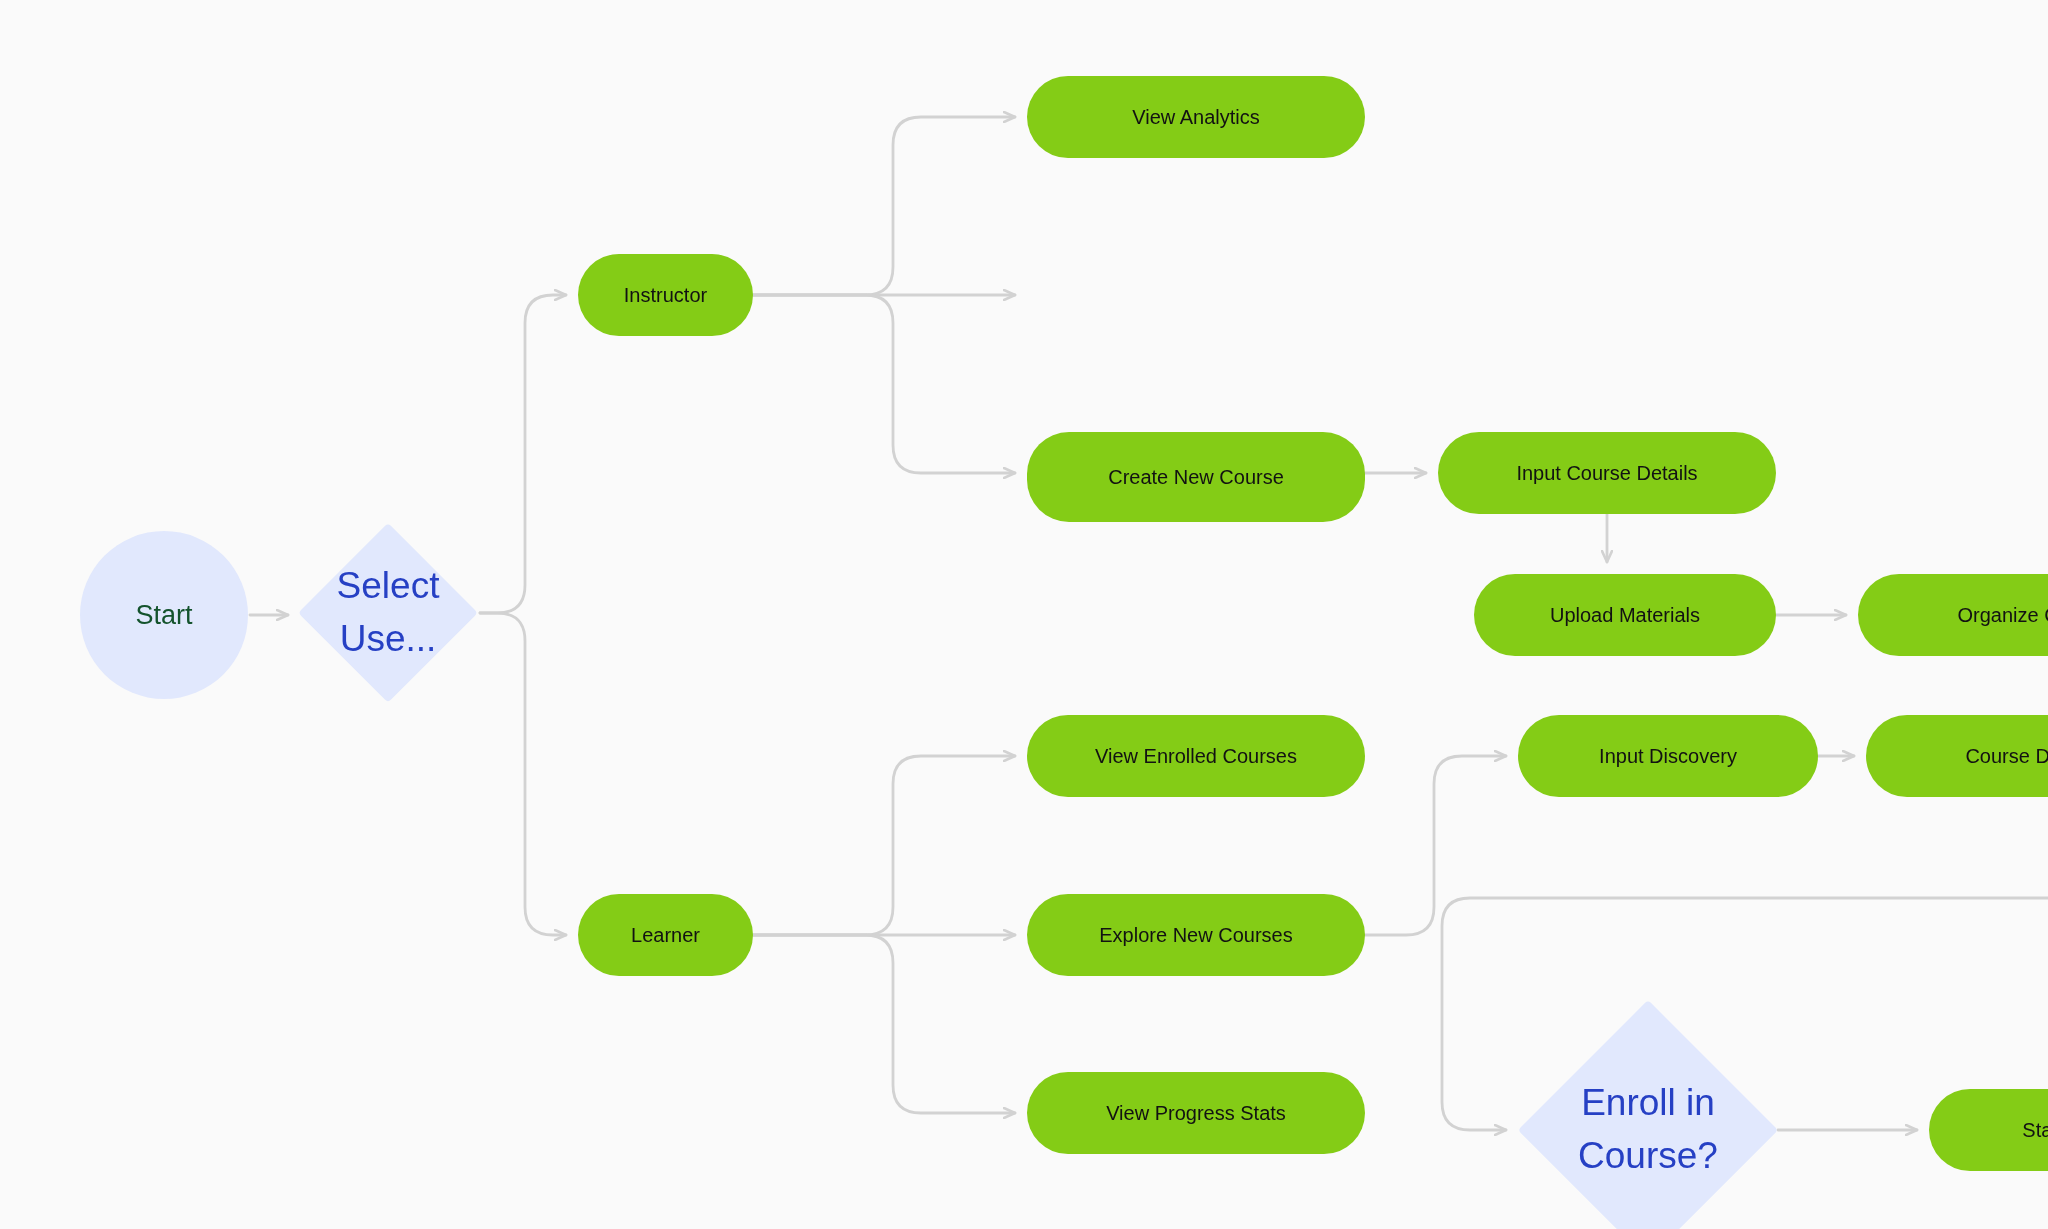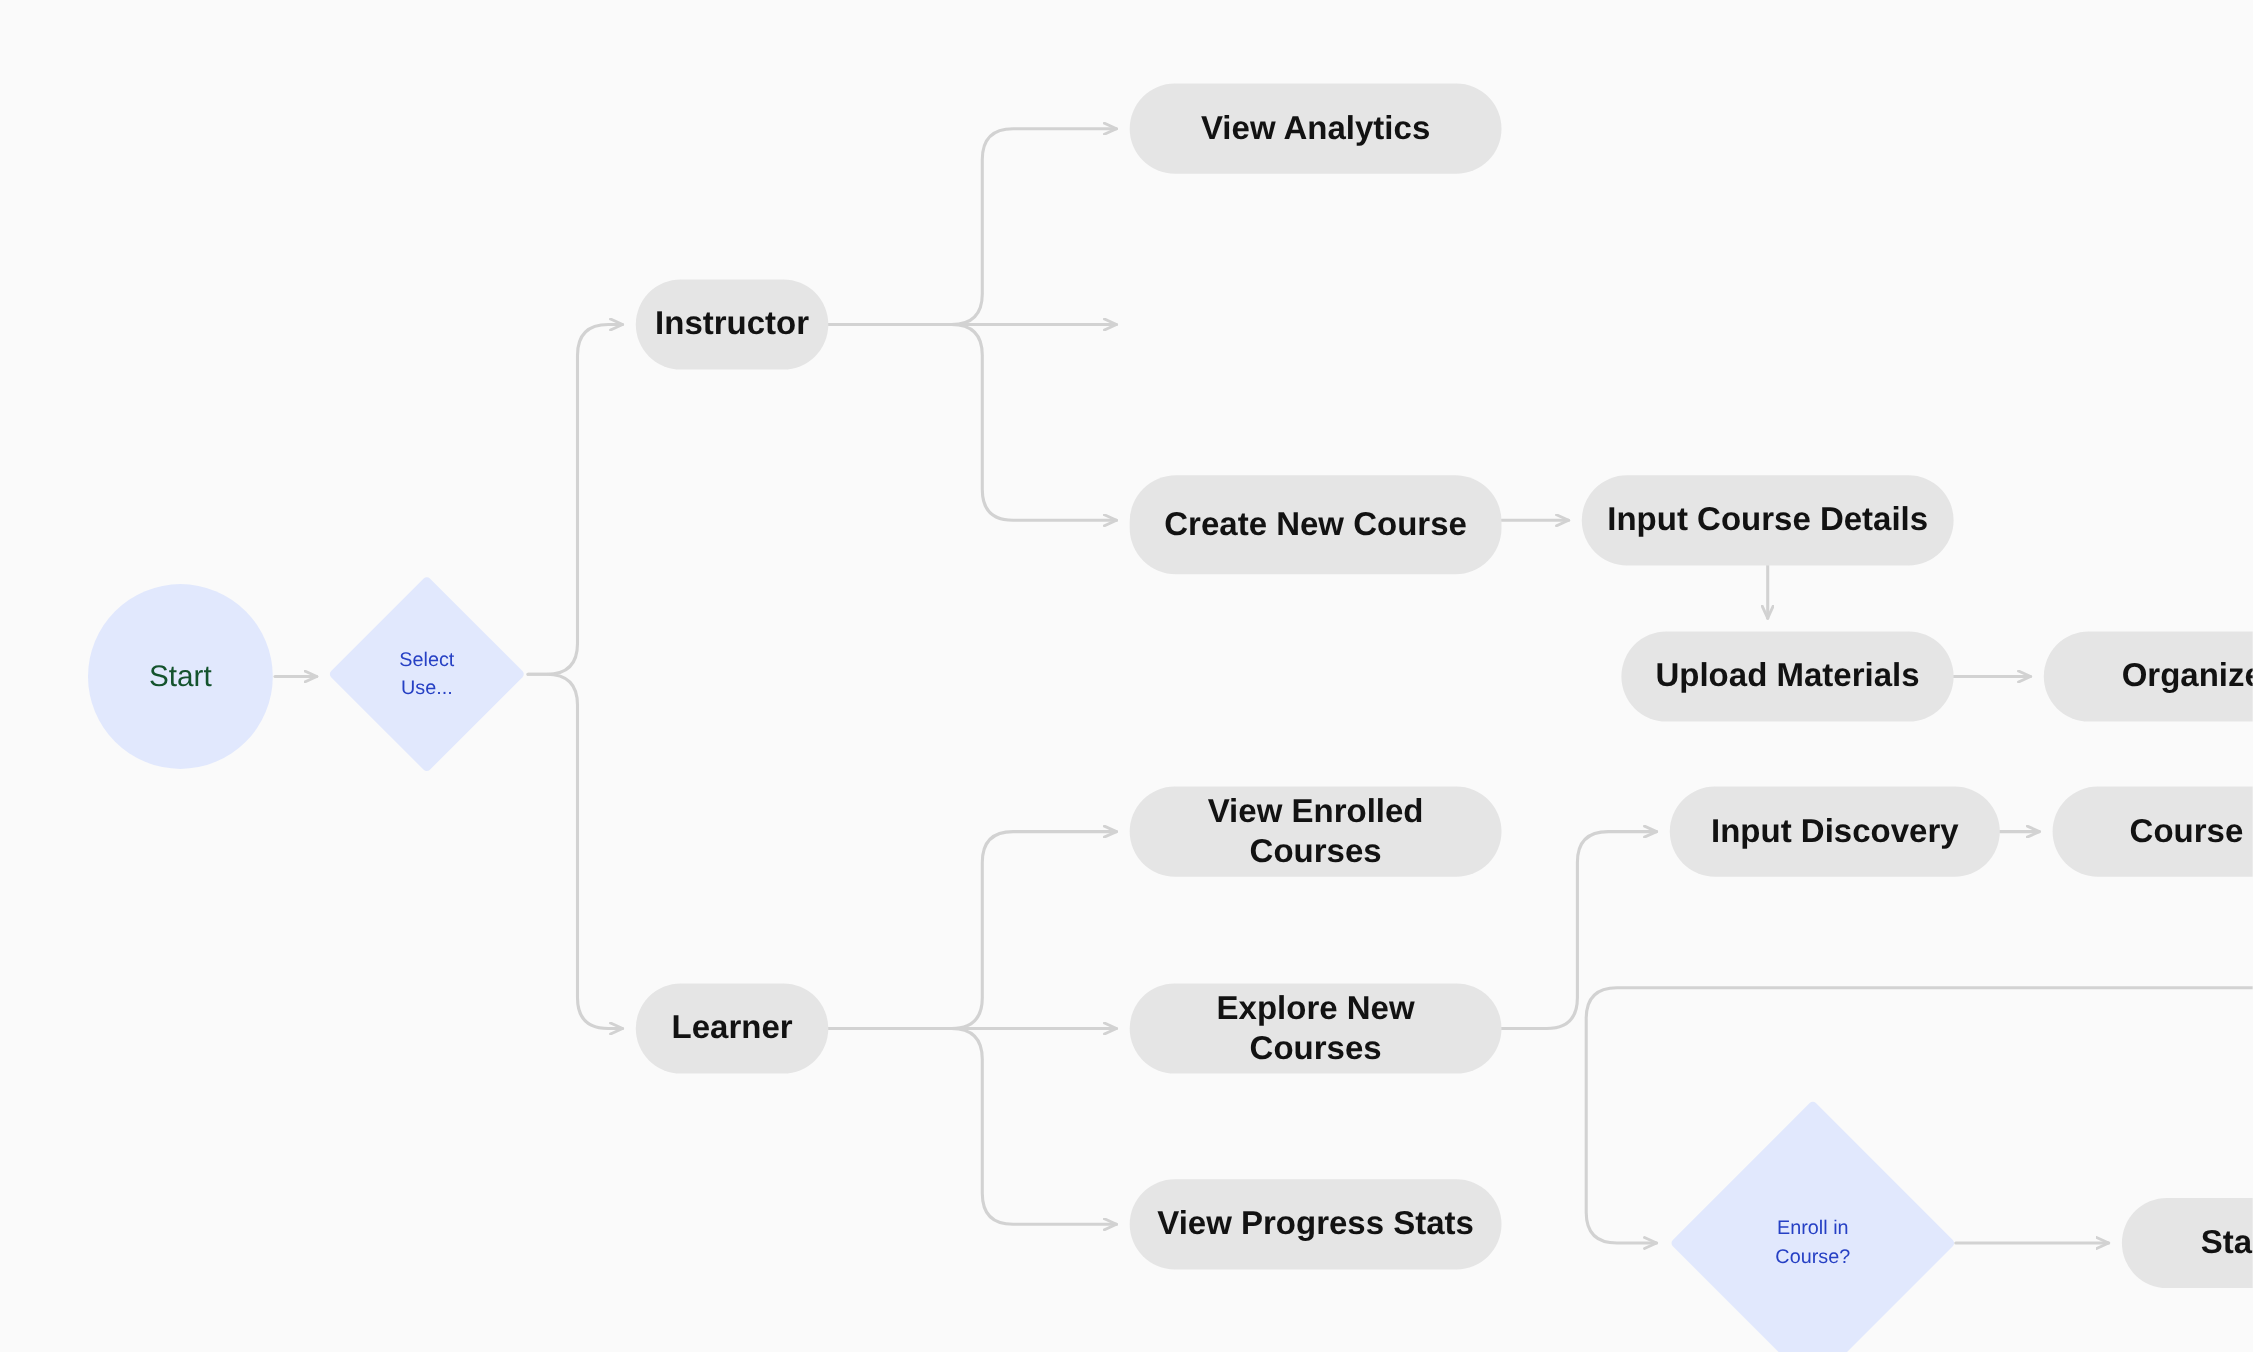--- a/index.html
+++ b/index.html
@@ -25,38 +25,38 @@
   }
   .node {
     position: absolute;
     box-sizing: border-box;
     display: flex;
     align-items: center;
     justify-content: center;
     text-align: center;
   }
   .node.process {
-    background: #e5e5e5;
+    background: #84cc16;
     border-radius: 42px;
     color: #121212;
-    font-size: 30px;
-    font-weight: 700;
+    font-size: 20px;
+    font-weight: 400;
     line-height: 1.25;
     padding: 0 18px;
   }
   .node.start {
     background: #e1e8fd;
     border-radius: 50%;
     color: #14532d;
     font-size: 27px;
   }
   .node.decision {
     background: transparent;
     color: #2640c4;
-    font-size: 18px;
+    font-size: 37px;
     line-height: 1.42;
   }
   .diamond-shape {
     position: absolute;
     left: 50%;
     top: 50%;
     width: 70.7106%;
     height: 70.7106%;
     transform: translate(-50%, -50%) rotate(45deg);
     background: #e1e8fd;

